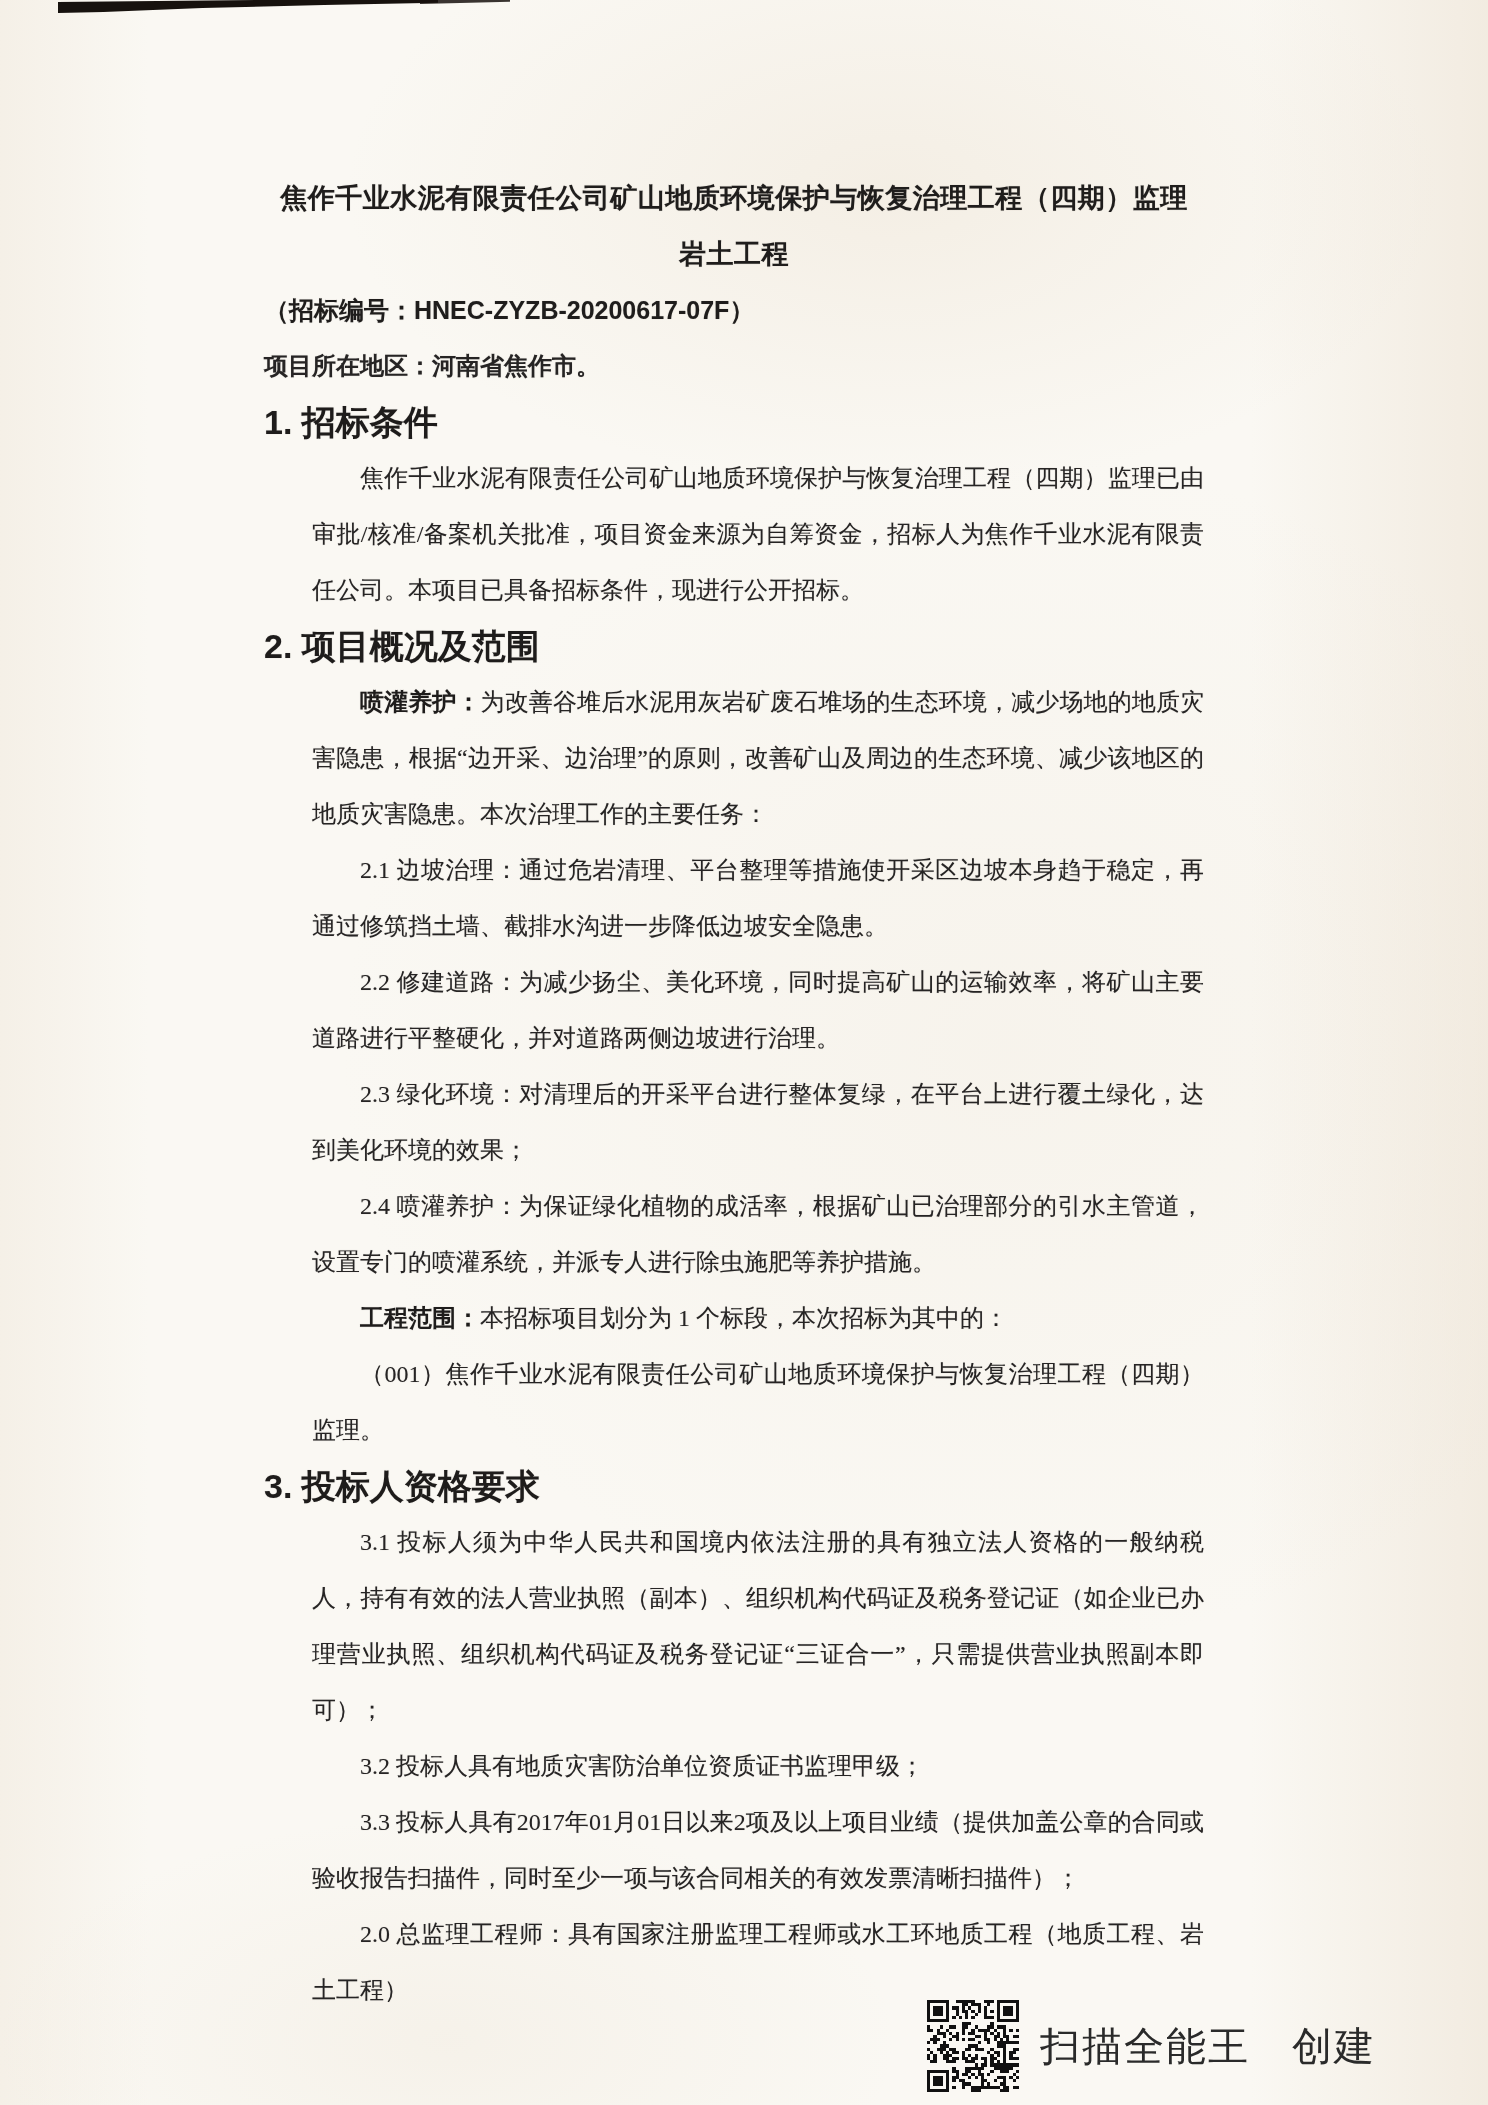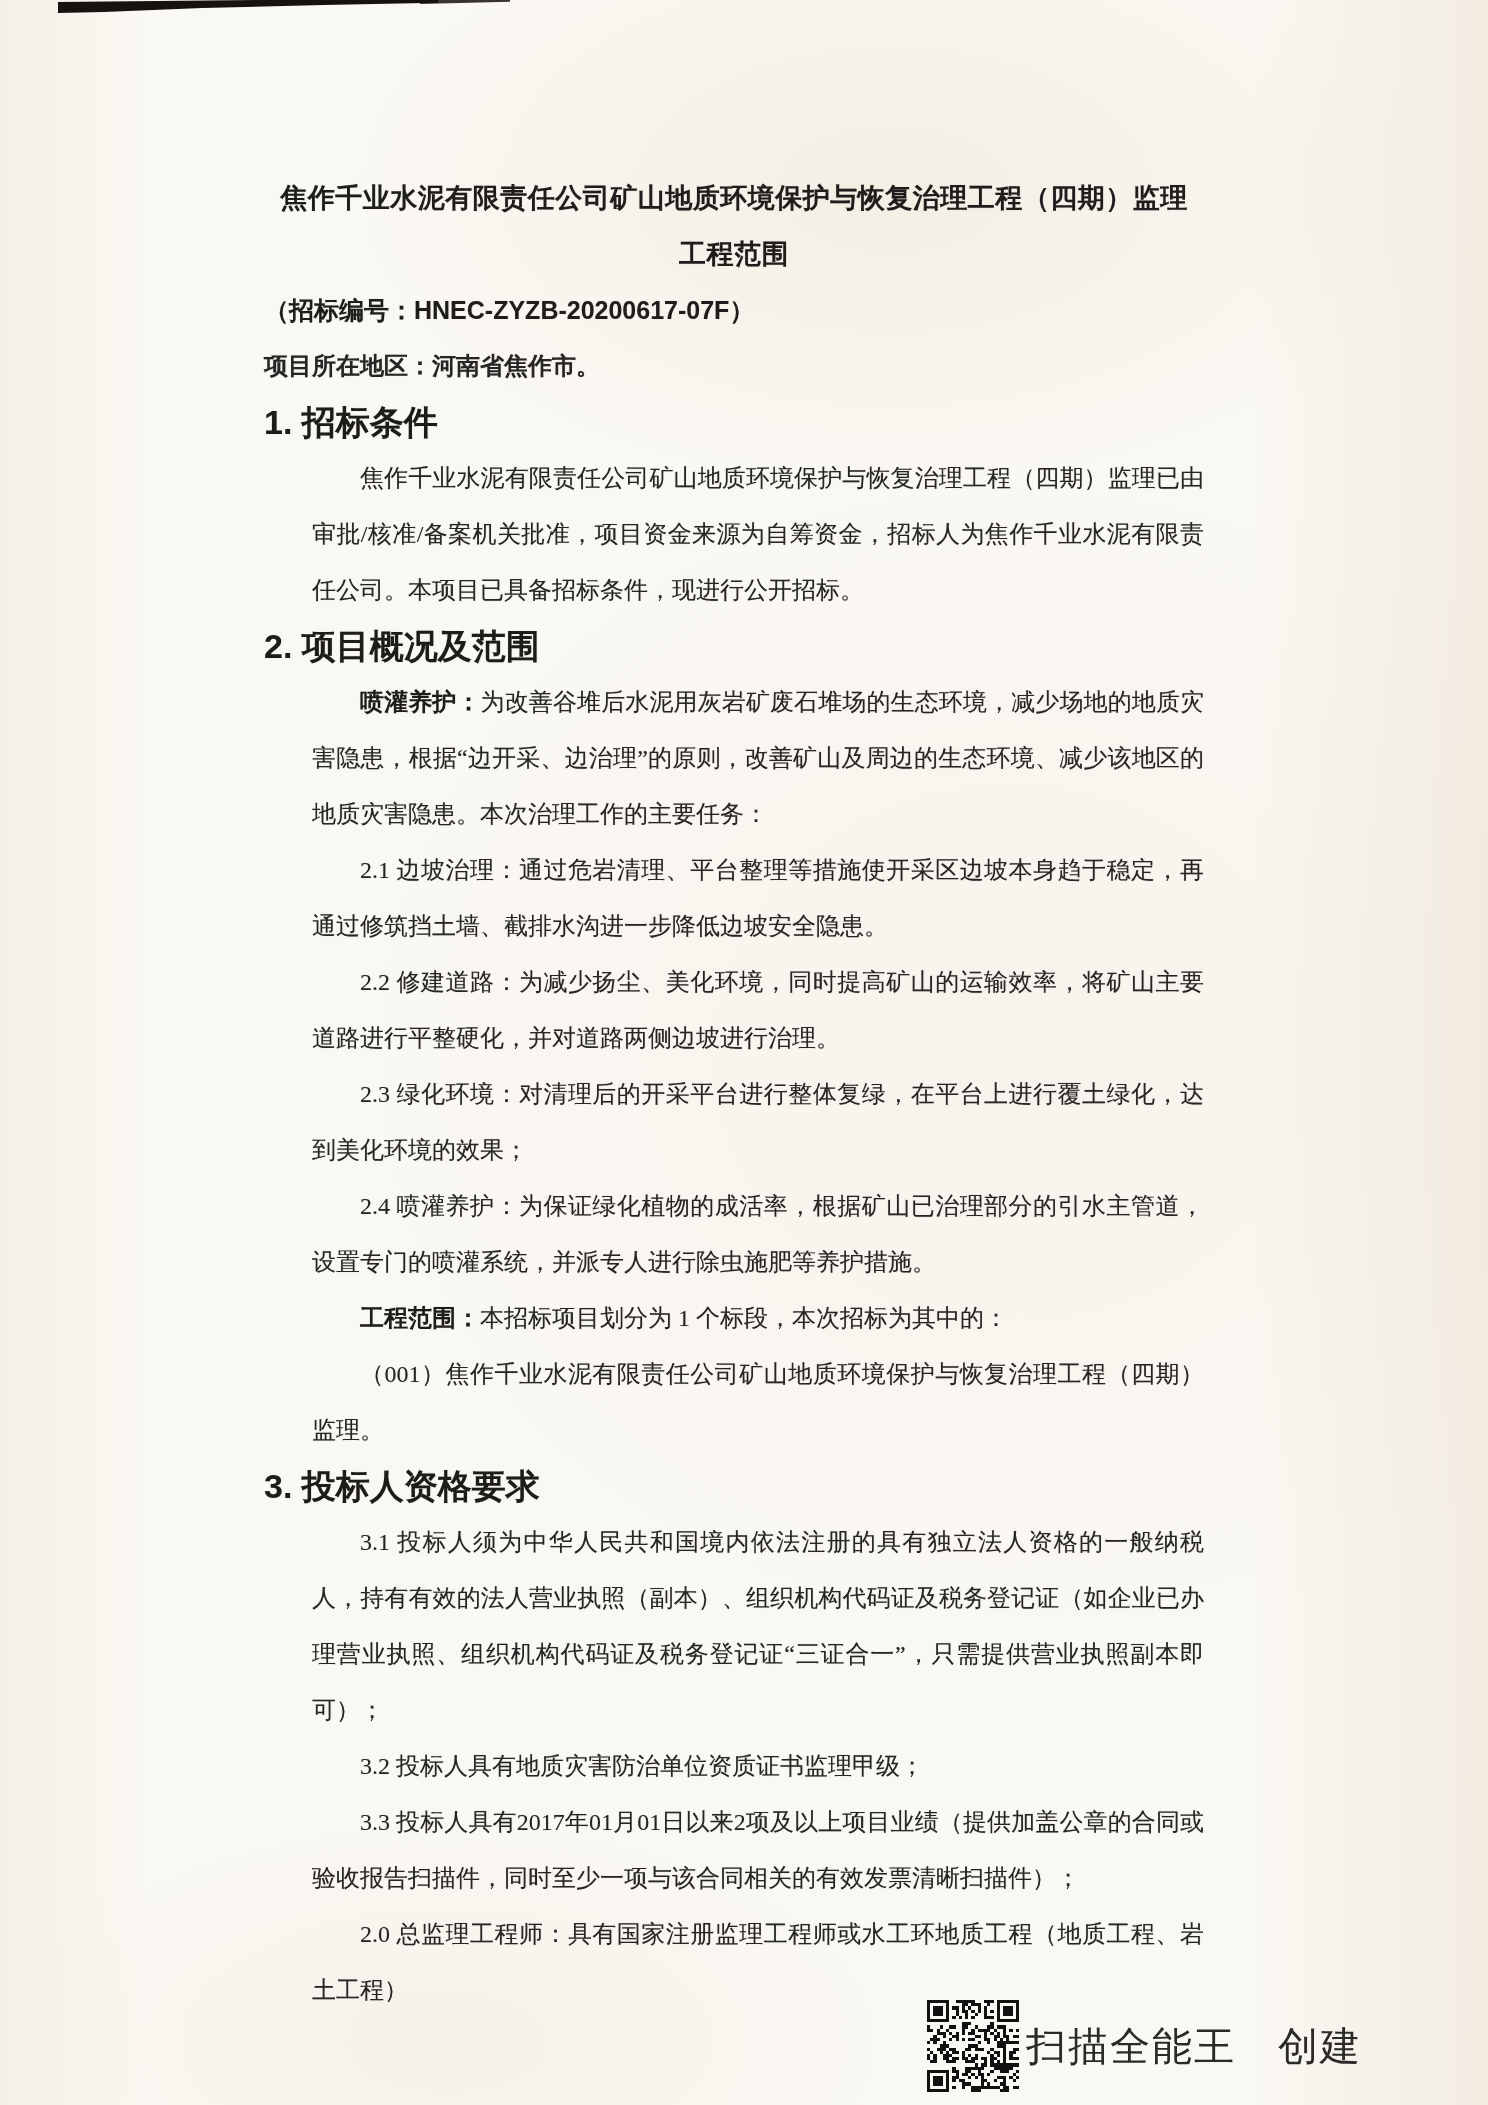--- a/index.html
+++ b/index.html
@@ -51,36 +51,36 @@
   }
   .block.plain { text-indent:0;font-weight:bold; }
   .block.para  { text-indent:2em;margin-left:48px; }
   .lead { font-weight:bold; color:#1e1c1b; }
   .footer {
     position:absolute; left:926px; top:1999px; height:94px;
     display:flex; align-items:center;
   }
   .qr { width:94px; height:92px; display:block; }
   .scan-label {
-    margin-left:6px; font-size:40px; color:#2a2a2a;
+    margin-left:20px; font-size:40px; color:#2a2a2a;
     font-family:"Liberation Sans","DejaVu Sans",sans-serif;
     letter-spacing:2px; white-space:nowrap;
   }
 </style>
 </head>
 <body>
 
 <div class="page">
 
   <div class="scan-smudge"></div>
   <div class="scan-smudge-tail"></div>
 
   <div class="doc">
     <div class="title-line1">焦作千业水泥有限责任公司矿山地质环境保护与恢复治理工程（四期）监理</div>
-    <div class="title-line2">工程范围</div>
+    <div class="title-line2">岩土工程</div>
     <div class="tender-no">（招标编号：HNEC-ZYZB-20200617-07F）</div>
     <div>
         <div class="block plain">项目所在地区：河南省焦作市。</div>
         <div class="block heading">1. 招标条件</div>
         <div class="block para">焦作千业水泥有限责任公司矿山地质环境保护与恢复治理工程（四期）监理已由审批/核准/备案机关批准，项目资金来源为自筹资金，招标人为焦作千业水泥有限责任公司。本项目已具备招标条件，现进行公开招标。</div>
         <div class="block heading">2. 项目概况及范围</div>
         <div class="block para"><span class="lead">喷灌养护：</span>为改善谷堆后水泥用灰岩矿废石堆场的生态环境，减少场地的地质灾害隐患，根据“边开采、边治理”的原则，改善矿山及周边的生态环境、减少该地区的地质灾害隐患。本次治理工作的主要任务：</div>
         <div class="block para">2.1 边坡治理：通过危岩清理、平台整理等措施使开采区边坡本身趋于稳定，再通过修筑挡土墙、截排水沟进一步降低边坡安全隐患。</div>
         <div class="block para">2.2 修建道路：为减少扬尘、美化环境，同时提高矿山的运输效率，将矿山主要道路进行平整硬化，并对道路两侧边坡进行治理。</div>
         <div class="block para">2.3 绿化环境：对清理后的开采平台进行整体复绿，在平台上进行覆土绿化，达到美化环境的效果；</div>

